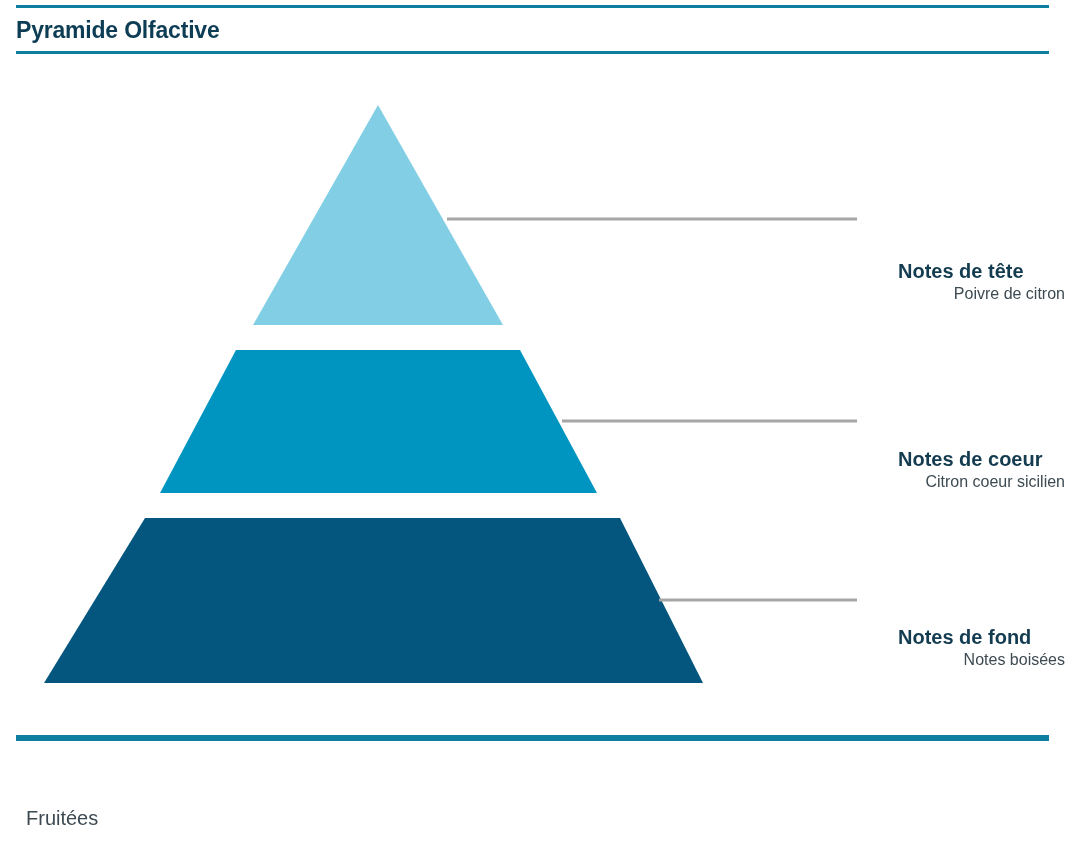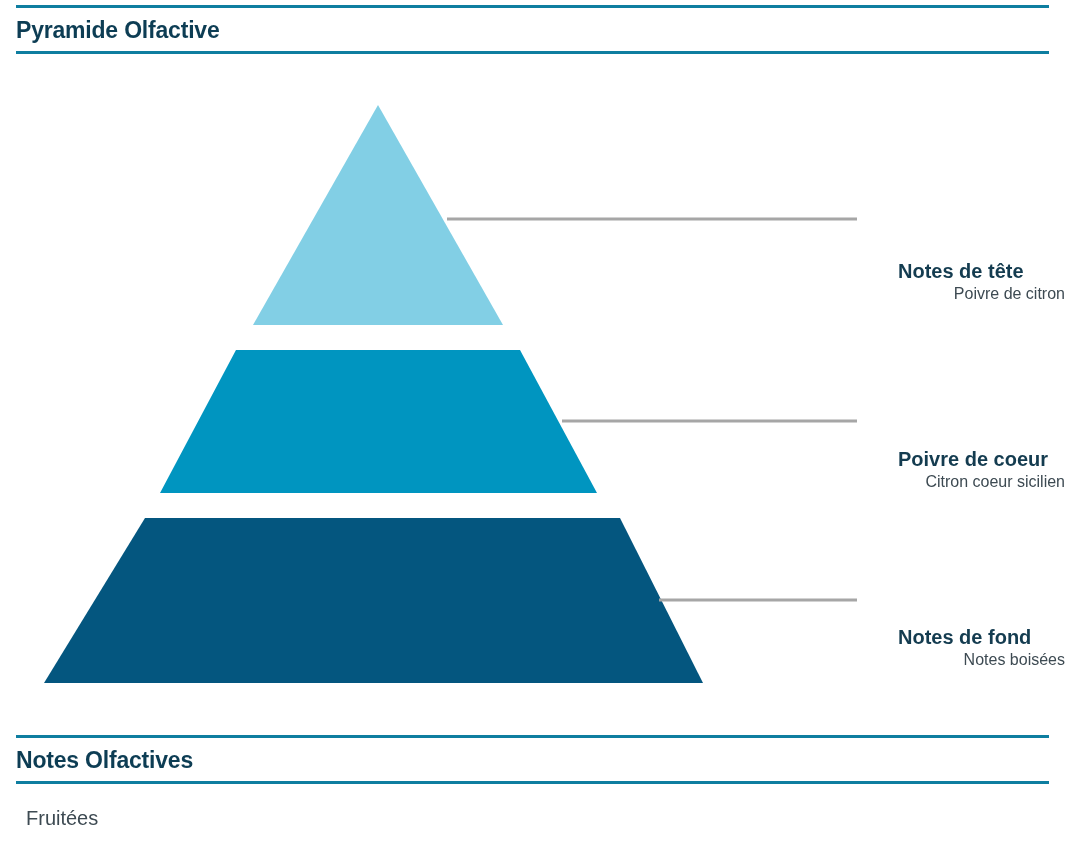--- a/index.html
+++ b/index.html
@@ -124,33 +124,32 @@
       <line id="connector-1" x1="562" y1="361" x2="857" y2="361" stroke-width="3" stroke="#a6a6a6"></line>
       <line id="connector-2" x1="659" y1="540" x2="857" y2="540" stroke-width="3" stroke="#a6a6a6"></line>
     </svg>
 
     <div class="tier-label" id="tier-label-0">
       <div class="tier-label-title">Notes de tête</div>
       <div class="tier-label-value">Poivre de citron</div>
     </div>
 
     <div class="tier-label" id="tier-label-1">
-      <div class="tier-label-title">Poivre de coeur</div>
+      <div class="tier-label-title">Notes de coeur</div>
       <div class="tier-label-value">Citron coeur sicilien</div>
     </div>
 
     <div class="tier-label" id="tier-label-2">
       <div class="tier-label-title">Notes de fond</div>
       <div class="tier-label-value">Notes boisées</div>
     </div>
   </div>
 
   <div class="section-block" id="notes-section-block">
     <div class="section-rule" style="background: rgb(14, 126, 160);"></div>
-    <div class="section-title" style="color: rgb(13, 61, 84);">Notes Olfactives</div>
     <div class="section-rule" style="background: rgb(14, 126, 160);"></div>
   </div>
 
   <div class="notes-list">
     <div class="notes-list-item">Fruitées</div>
   </div>
 
 </div>
 
 </body></html>

